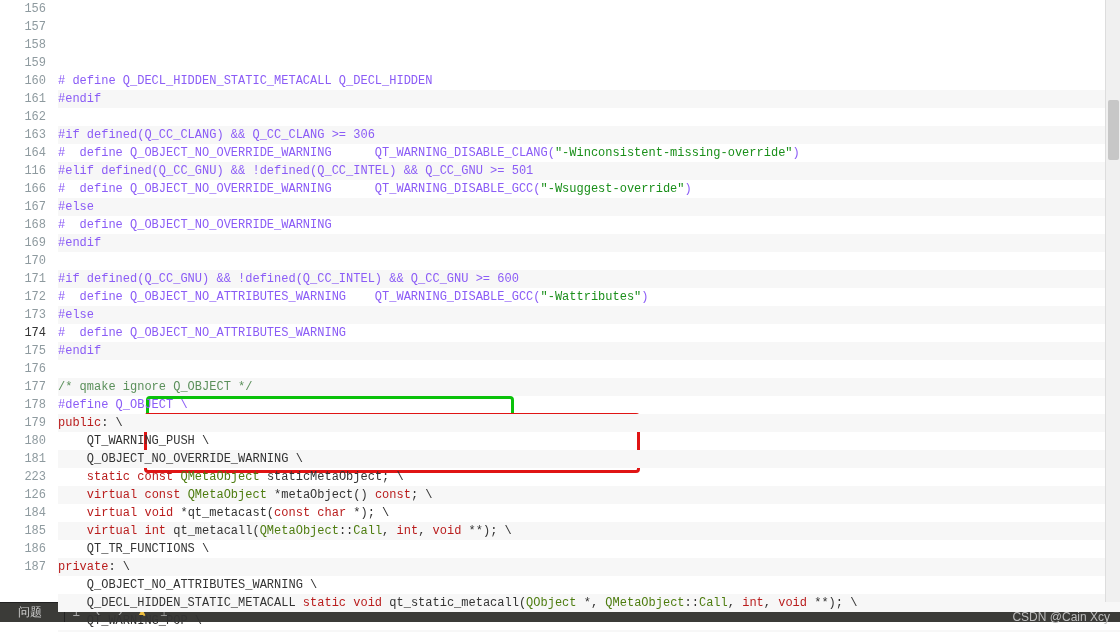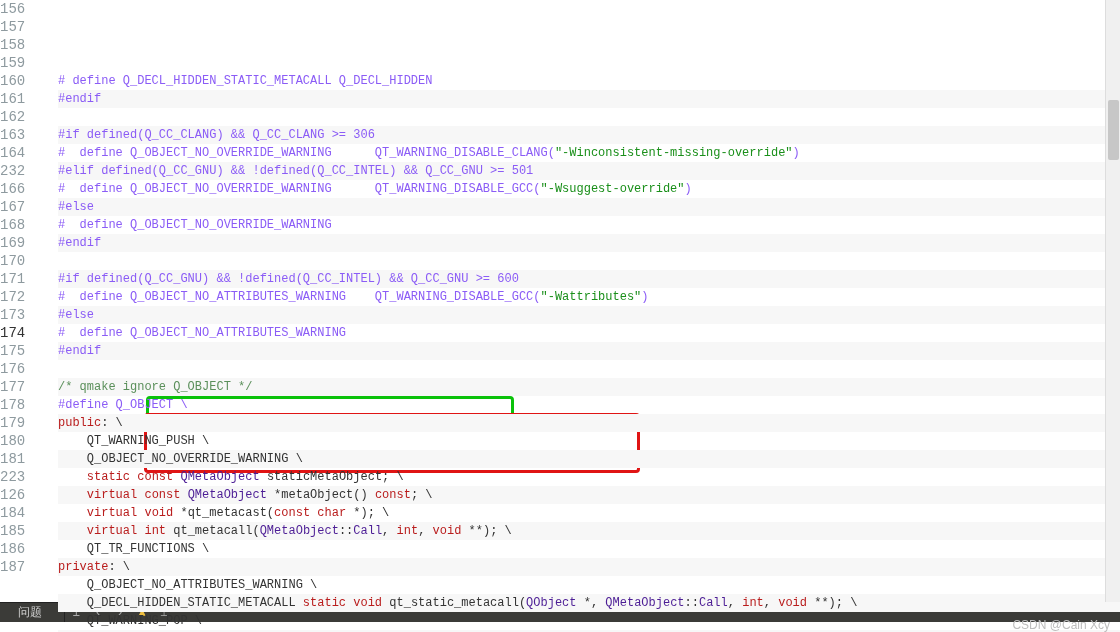--- a/index.html
+++ b/index.html
@@ -1,54 +1,54 @@
 <!DOCTYPE html>
 <html><head>
 <meta charset="utf-8">
 <style>
 *{margin:0;padding:0;box-sizing:border-box}
 body{font-family:Consolas,'Courier New',monospace;font-size:12px;background:#fff;width:1120px;height:632px;overflow:hidden;position:relative}
 .editor{display:flex;height:602px;background:#fff}
-.gutter{width:58px;background:#fff;color:#8e9a9f;padding-right:12px;line-height:18px;font-size:14px;user-select:none}
+.gutter{width:58px;background:#fff;color:#8e9a9f;text-align:right;padding-right:12px;line-height:18px;font-size:12px;user-select:none}
 .gutter .ln{height:18px}
 .gutter .current{color:#333;font-weight:normal}
 .code{flex:1;line-height:18px;white-space:pre;position:relative;color:#333}
 .code .row{height:18px;position:relative}
 .code .even{background:#f7f7f7}
 .c-pre{color:#8b5cf6}
 .c-key{color:#b91c1c}
 .c-str{color:#1a8f1a}
-.c-type{color:#4c1d95}
+.c-type{color:#4d7c0f}
 .c-cmt{color:#5a8f5a}
 .hl-green{position:absolute;border:3px solid #0ac20a;border-radius:4px;pointer-events:none}
 .hl-red{position:absolute;border:3px solid #e01414;border-radius:4px;pointer-events:none}
 .statusbar{height:20px;background:#3b3b38;color:#d0d0d0;display:flex;align-items:center;font-size:12px;border-top:1px solid #222}
 .statusbar .tab{padding:4px 18px;height:100%;display:flex;align-items:center;background:#3b3b38;margin-right:4px}
 .statusbar .div{width:1px;height:100%;background:#222}
 .statusbar .icon{width:22px;height:100%;display:flex;align-items:center;justify-content:center;color:#aaa}
 .statusbar .warn{color:#f0c040}
-.watermark{position:absolute;right:10px;bottom:0;color:#bdbdbd;font-size:12px;font-family:Arial,sans-serif}
+.watermark{position:absolute;right:10px;bottom:8px;color:#bdbdbd;font-size:12px;font-family:Arial,sans-serif}
 .scroll-v{position:absolute;right:0;top:0;width:15px;height:602px;background:#f0f0f0;border-left:1px solid #ddd}
 .scroll-v .thumb{position:absolute;left:2px;width:11px;top:100px;height:60px;background:#c7c7c7;border-radius:2px}
 </style>
 </head>
 <body>
 
 <div class="editor">
   <div class="gutter" id="gutter">
       <div class="ln">156</div>
       <div class="ln">157</div>
       <div class="ln">158</div>
       <div class="ln">159</div>
       <div class="ln">160</div>
       <div class="ln">161</div>
       <div class="ln">162</div>
       <div class="ln">163</div>
       <div class="ln">164</div>
-      <div class="ln">232</div>
+      <div class="ln">116</div>
       <div class="ln">166</div>
       <div class="ln">167</div>
       <div class="ln">168</div>
       <div class="ln">169</div>
       <div class="ln">170</div>
       <div class="ln">171</div>
       <div class="ln">172</div>
       <div class="ln">173</div>
       <div class="ln current">174</div>
       <div class="ln">175</div>

